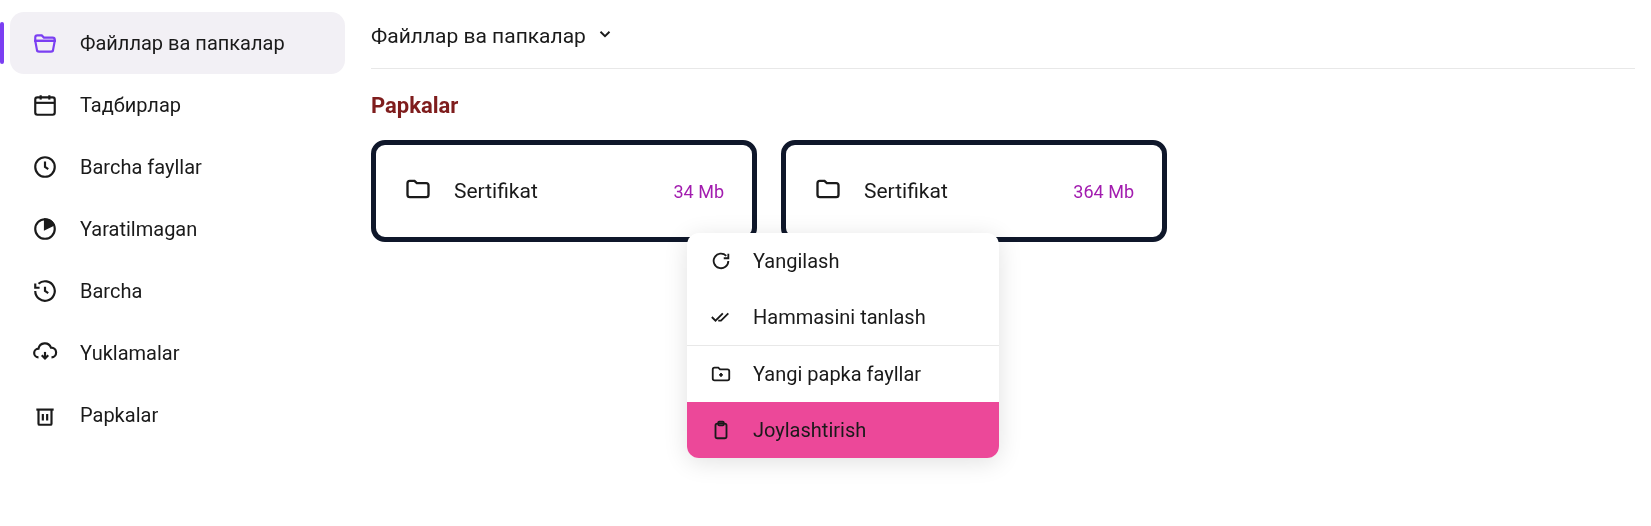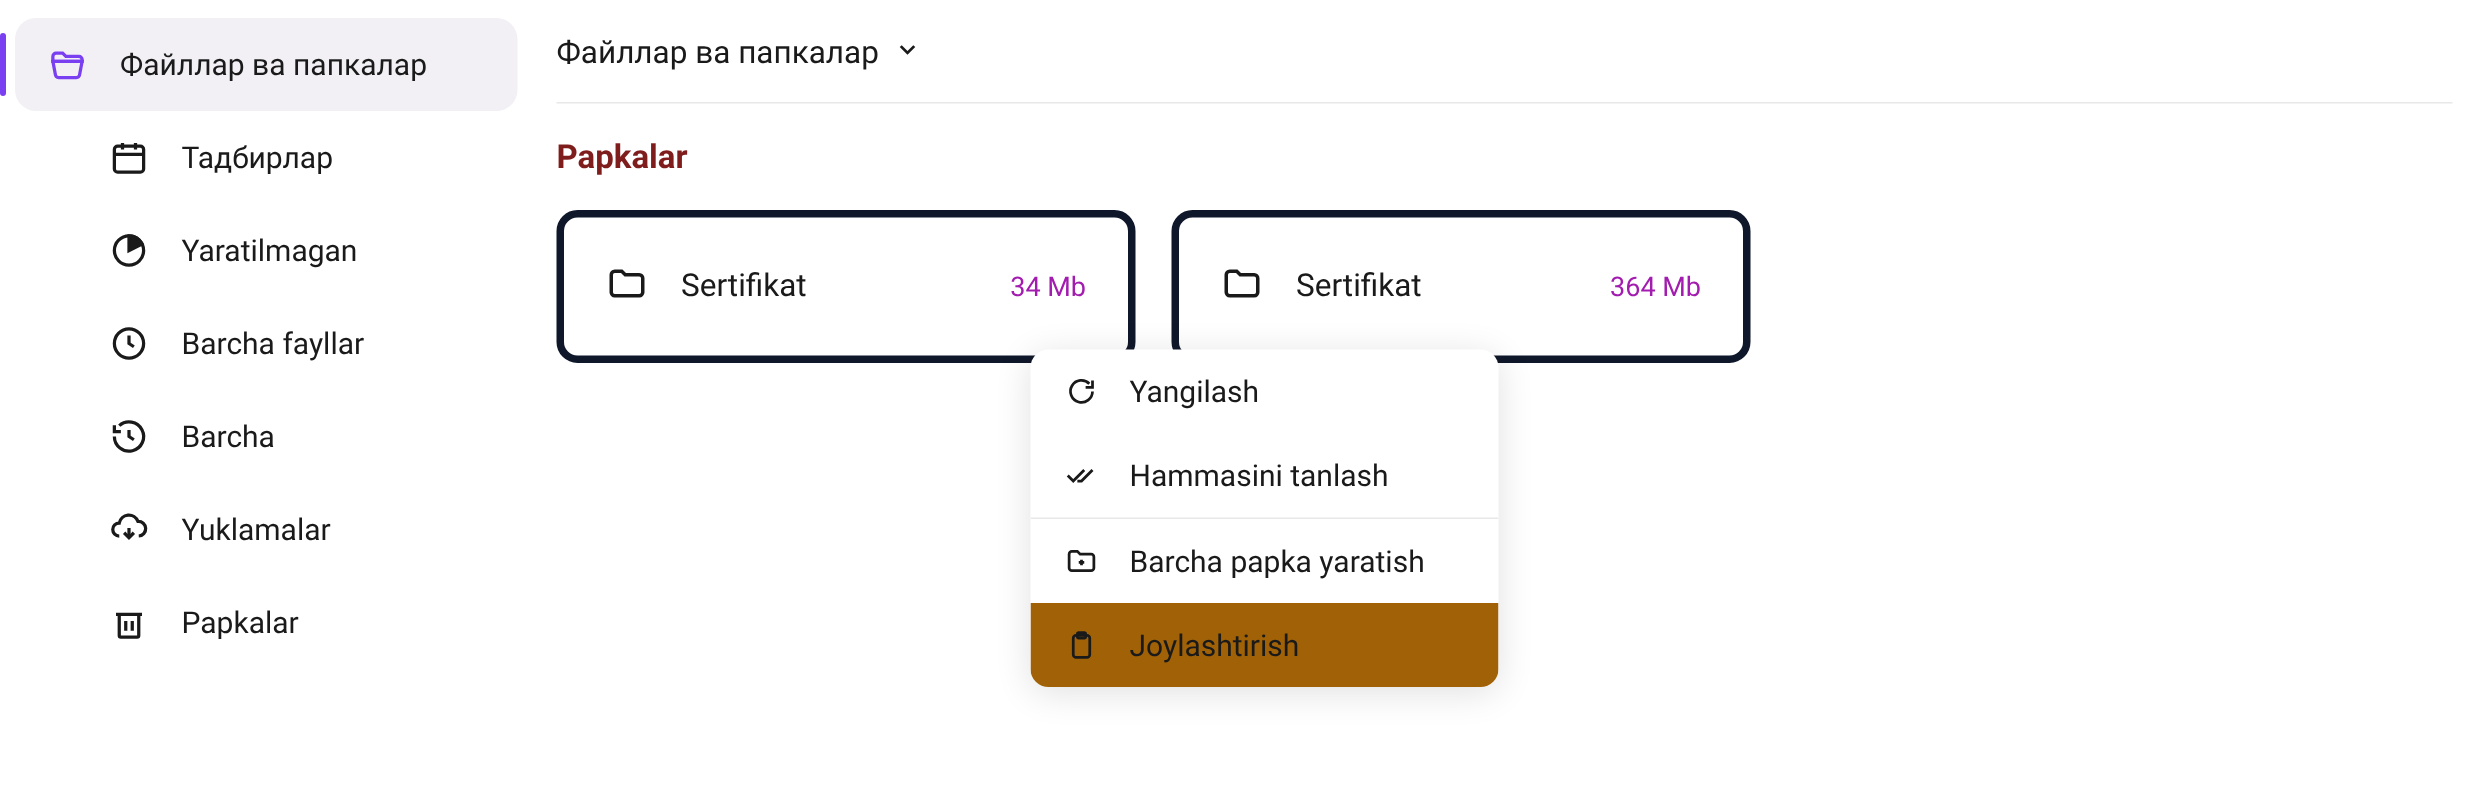--- a/index.html
+++ b/index.html
@@ -18,21 +18,20 @@
       width: 355px;
       padding: 12px 0;
       flex-shrink: 0;
     }
     .sidebar-item {
       display: flex;
       align-items: center;
       padding: 18px 24px 18px 32px;
       cursor: pointer;
       position: relative;
-      margin-left: 41px;
     }
     .sidebar-item.active {
       background: #f2f0f5;
       border-radius: 14px;
       margin-left: 10px;
       margin-right: 10px;
       padding-left: 22px;
     }
     .sidebar-item.active::before {
       content: '';
@@ -128,21 +127,21 @@
       box-shadow: 0 4px 24px rgba(0,0,0,0.12);
       overflow: hidden;
     }
     .context-menu-item {
       display: flex;
       align-items: center;
       padding: 16px 22px;
       cursor: pointer;
     }
     .context-menu-item.hover {
-      background: #a16207;
+      background: #ec4899;
     }
     .context-menu-icon {
       width: 24px;
       height: 24px;
       margin-right: 20px;
       display: flex;
       align-items: center;
       justify-content: center;
     }
     .context-menu-icon svg {
@@ -179,33 +178,33 @@
         <line x1="8" y1="3" x2="8" y2="7"></line>
         <line x1="16" y1="3" x2="16" y2="7"></line>
       </svg>
     </span>
     <span class="sidebar-label">Тадбирлар</span>
   </div>
   <div class="sidebar-item">
     <span class="sidebar-icon">
       <svg viewBox="0 0 24 24" fill="none" stroke="#1a1a1a" stroke-width="2">
         <circle cx="12" cy="12" r="9"></circle>
+        <path d="M12 7v5l3 2"></path>
+      </svg>
+    </span>
+    <span class="sidebar-label">Barcha fayllar</span>
+  </div>
+  <div class="sidebar-item">
+    <span class="sidebar-icon">
+      <svg viewBox="0 0 24 24" fill="none" stroke="#1a1a1a" stroke-width="2">
+        <circle cx="12" cy="12" r="9"></circle>
         <path d="M12 3 A9 9 0 0 1 20 8 L12 12 Z" fill="#1a1a1a"></path>
       </svg>
     </span>
     <span class="sidebar-label">Yaratilmagan</span>
-  </div>
-  <div class="sidebar-item">
-    <span class="sidebar-icon">
-      <svg viewBox="0 0 24 24" fill="none" stroke="#1a1a1a" stroke-width="2">
-        <circle cx="12" cy="12" r="9"></circle>
-        <path d="M12 7v5l3 2"></path>
-      </svg>
-    </span>
-    <span class="sidebar-label">Barcha fayllar</span>
   </div>
   <div class="sidebar-item">
     <span class="sidebar-icon">
       <svg viewBox="0 0 24 24" fill="none" stroke="#1a1a1a" stroke-width="2">
         <path d="M3 12a9 9 0 1 0 3-6.7"></path>
         <path d="M3 5v4h4"></path>
         <path d="M12 8v4l3 2"></path>
       </svg>
     </span>
     <span class="sidebar-label">Barcha</span>
@@ -286,21 +285,21 @@
   </div>
   <div class="context-menu-divider"></div>
   <div class="context-menu-item">
     <span class="context-menu-icon">
       <svg viewBox="0 0 24 24" fill="none" stroke="#1a1a1a" stroke-width="2">
         <path d="M3 7a2 2 0 0 1 2-2h4l2 2h8a2 2 0 0 1 2 2v8a2 2 0 0 1-2 2H5a2 2 0 0 1-2-2V7z"></path>
         <line x1="12" y1="11" x2="12" y2="15"></line>
         <line x1="10" y1="13" x2="14" y2="13"></line>
       </svg>
     </span>
-    <span class="context-menu-label">Barcha papka yaratish</span>
+    <span class="context-menu-label">Yangi papka fayllar</span>
   </div>
   <div class="context-menu-item hover">
     <span class="context-menu-icon">
       <svg viewBox="0 0 24 24" fill="none" stroke="#1a1a1a" stroke-width="2">
         <rect x="6" y="5" width="12" height="16" rx="2"></rect>
         <rect x="9" y="3" width="6" height="4" rx="1"></rect>
       </svg>
     </span>
     <span class="context-menu-label">Joylashtirish</span>
   </div>

